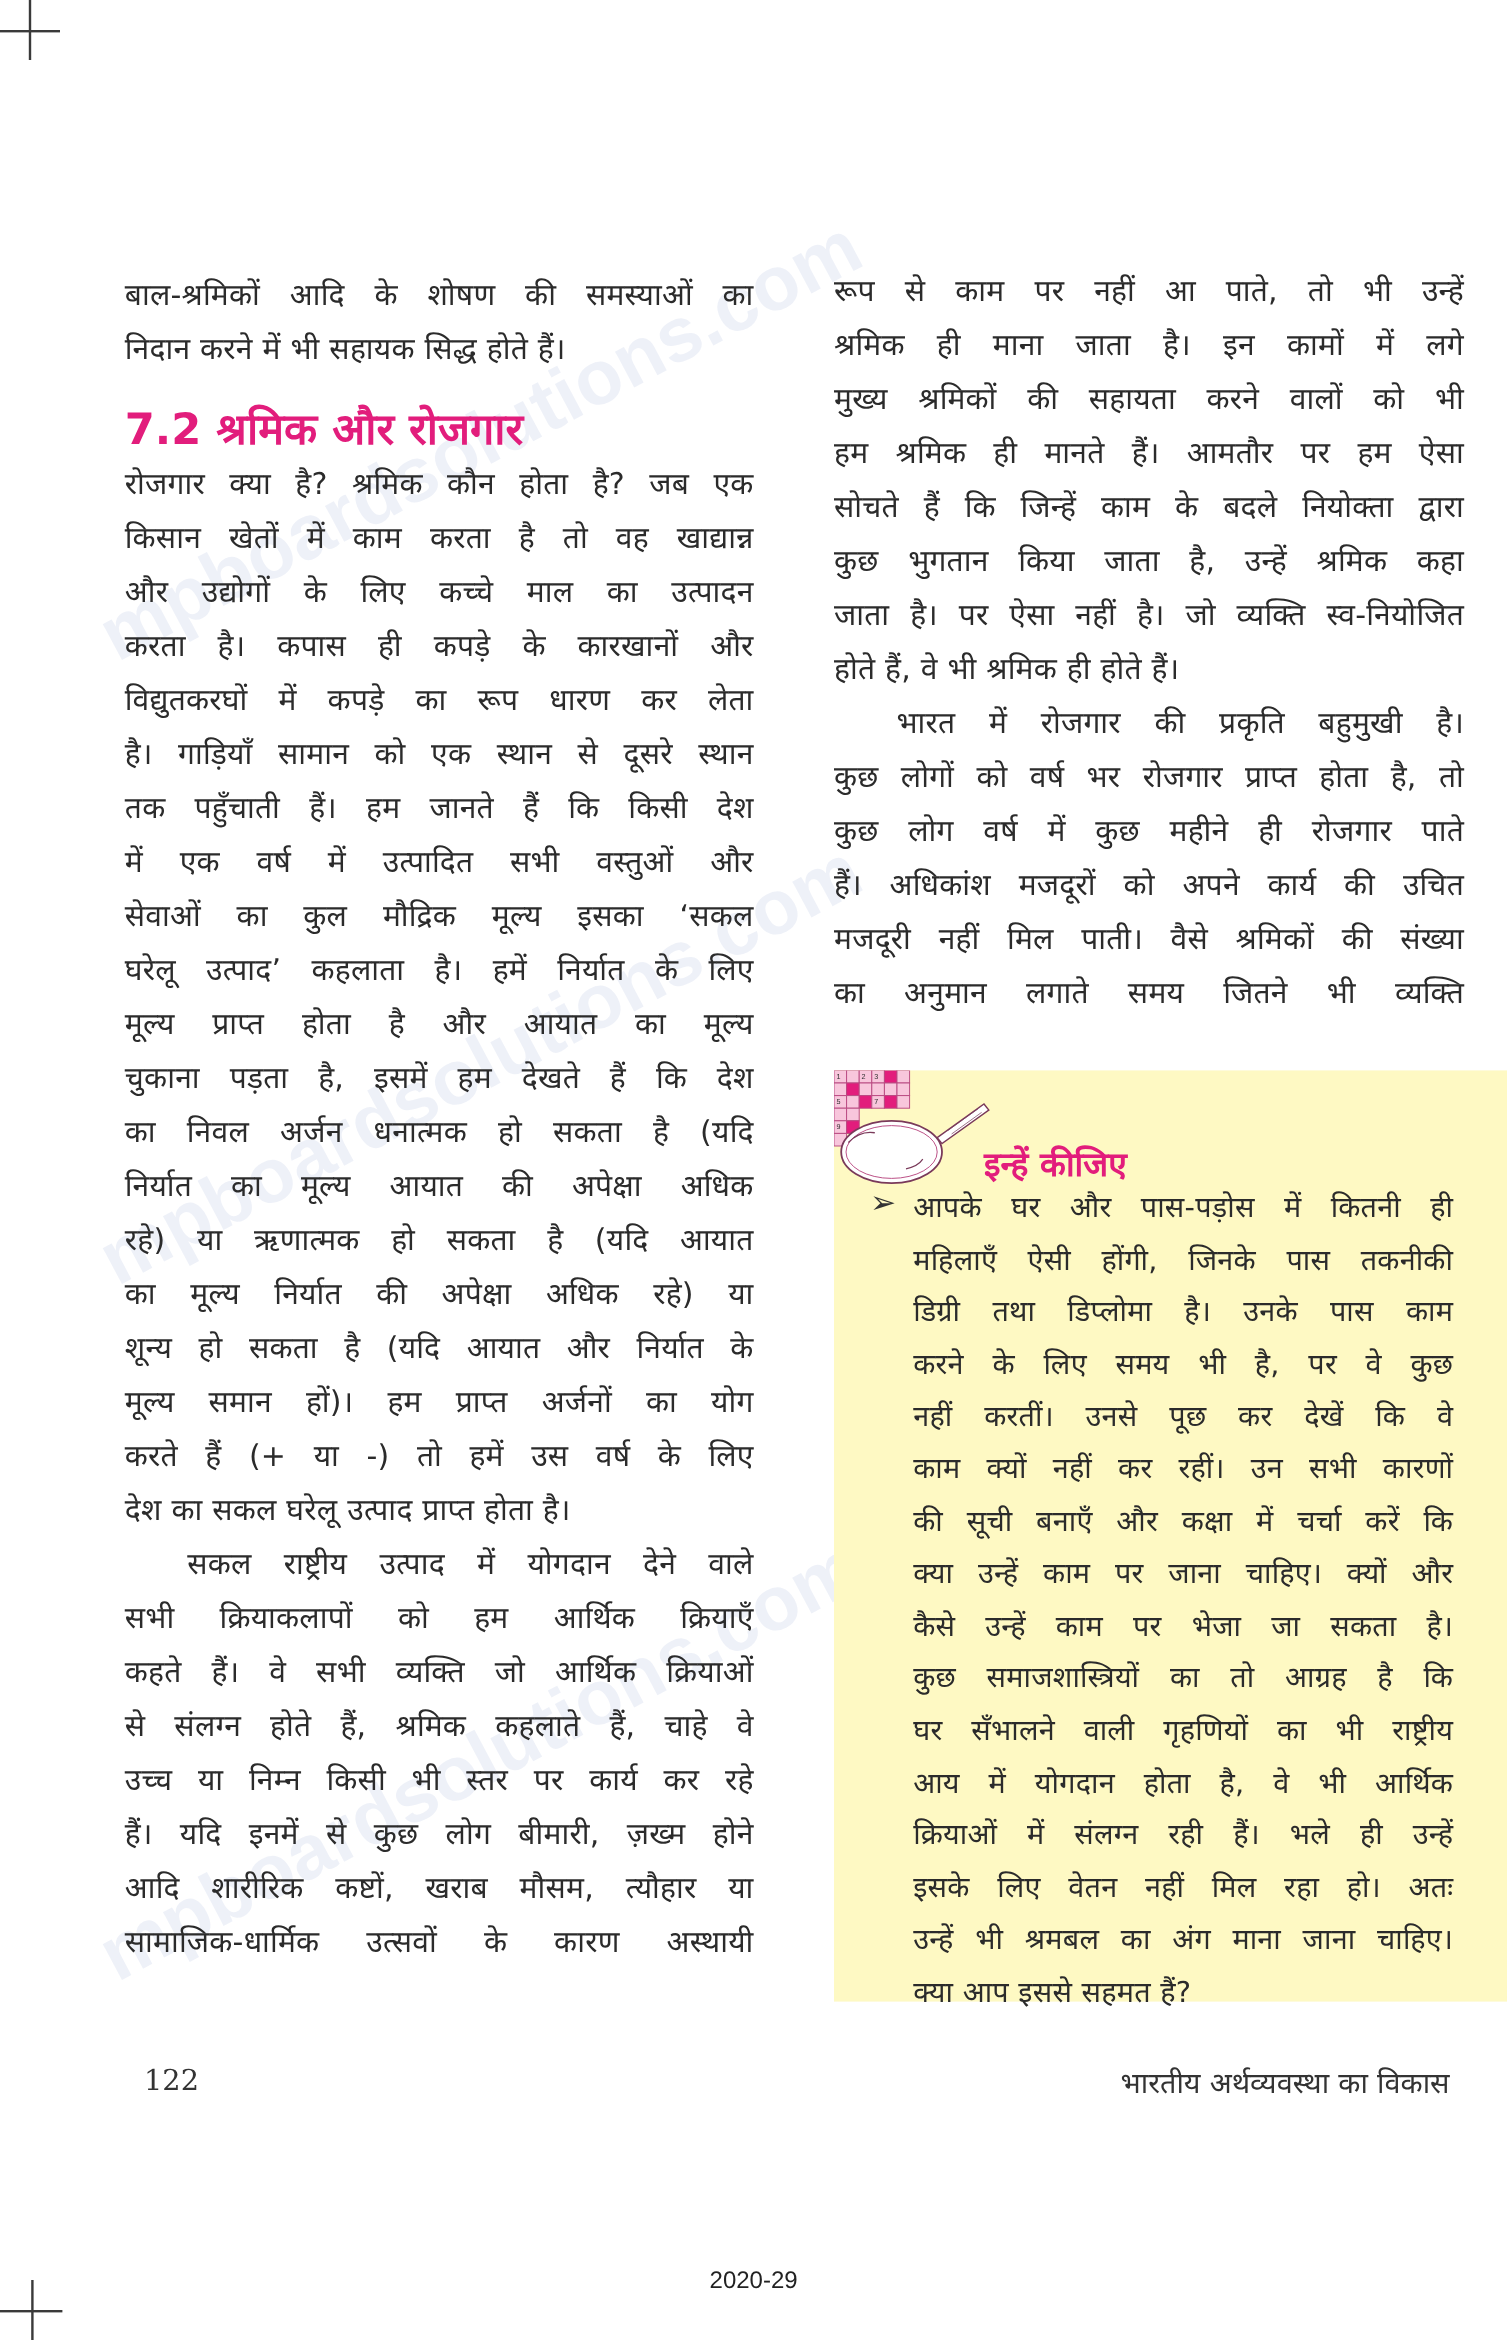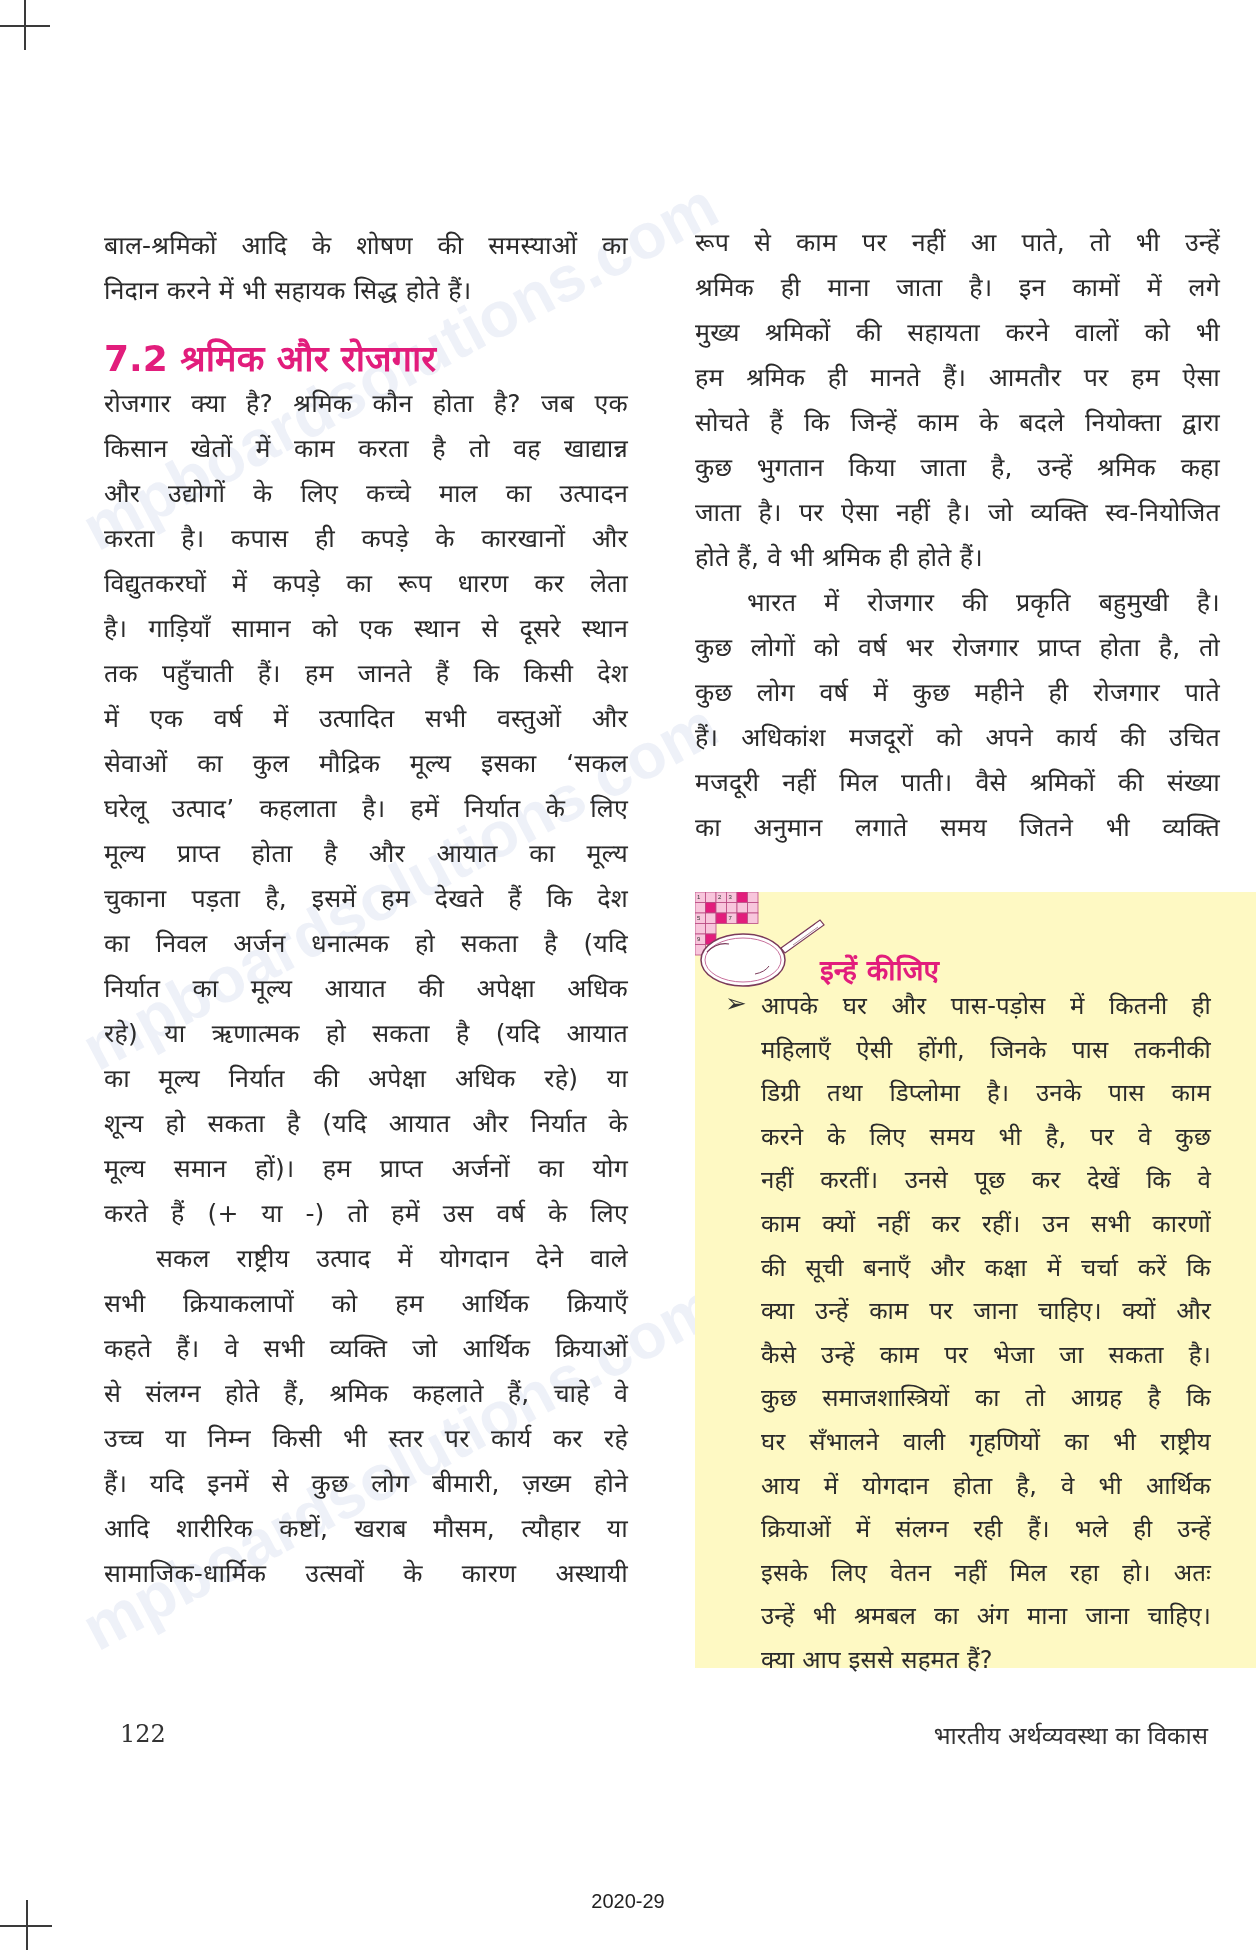--- a/index.html
+++ b/index.html
@@ -88,20 +88,21 @@
     <div class="line">घरेलू उत्पाद’ कहलाता है। हमें निर्यात के लिए</div>
     <div class="line">मूल्य प्राप्त होता है और आयात का मूल्य</div>
     <div class="line">चुकाना पड़ता है, इसमें हम देखते हैं कि देश</div>
     <div class="line">का निवल अर्जन धनात्मक हो सकता है (यदि</div>
     <div class="line">निर्यात का मूल्य आयात की अपेक्षा अधिक</div>
     <div class="line">रहे) या ऋणात्मक  हो सकता है (यदि आयात</div>
     <div class="line">का मूल्य निर्यात की अपेक्षा अधिक रहे) या</div>
     <div class="line">शून्य हो सकता है (यदि आयात और निर्यात के</div>
     <div class="line">मूल्य समान हों)। हम प्राप्त अर्जनों का योग</div>
     <div class="line">करते हैं (+ या -) तो हमें उस वर्ष के लिए</div>
+    <div class="line last">देश का सकल घरेलू उत्पाद प्राप्त होता है।</div>
   </div>
 
   <div>
     <div class="line indent">सकल राष्ट्रीय उत्पाद में योगदान देने वाले</div>
     <div class="line">सभी क्रियाकलापों को हम आर्थिक क्रियाएँ</div>
     <div class="line">कहते हैं। वे सभी व्यक्ति जो आर्थिक क्रियाओं</div>
     <div class="line">से संलग्न होते हैं, श्रमिक कहलाते हैं, चाहे वे</div>
     <div class="line">उच्च या निम्न किसी भी स्तर पर कार्य कर रहे</div>
     <div class="line">हैं। यदि इनमें से कुछ लोग बीमारी, ज़ख्म होने</div>
     <div class="line">आदि शारीरिक कष्टों, खराब मौसम, त्यौहार या</div>

